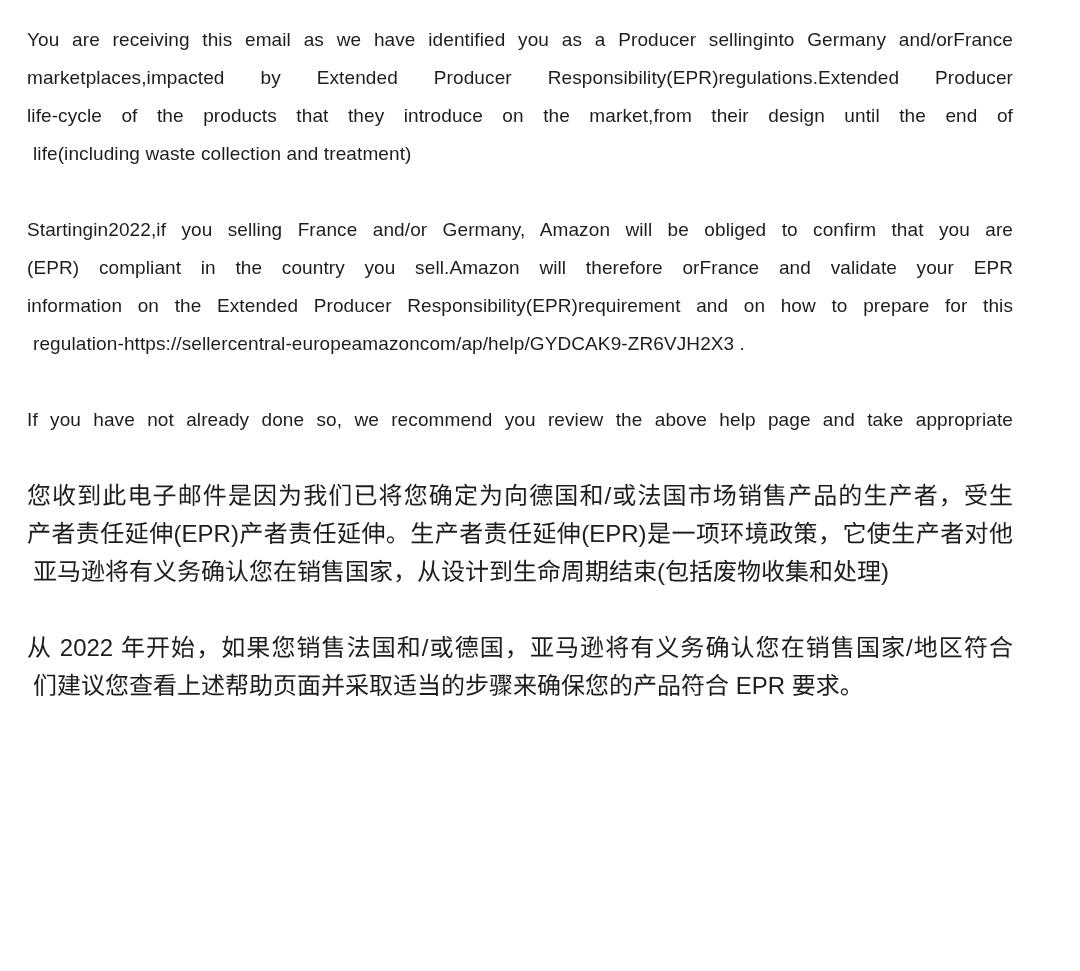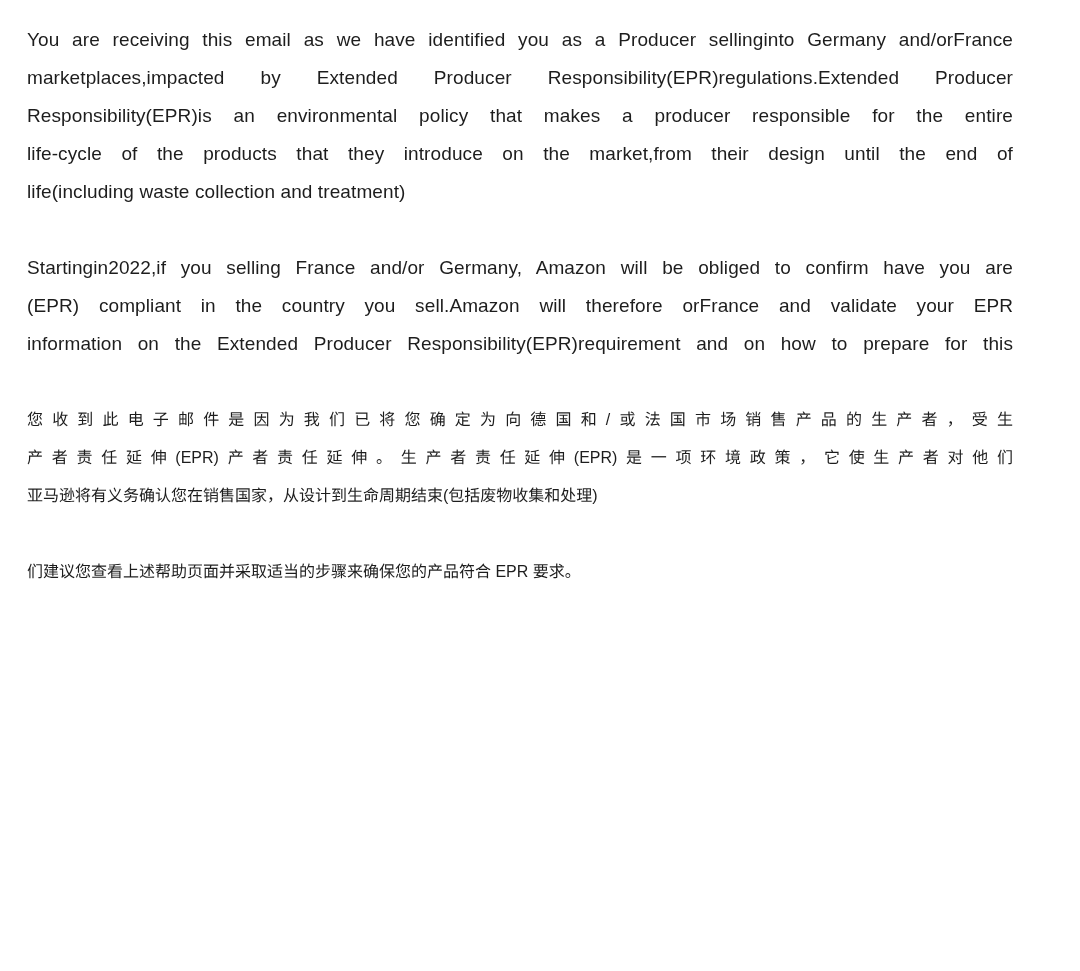--- a/index.html
+++ b/index.html
@@ -31,54 +31,57 @@
     line-height: 38px;
     text-align: justify;
     text-align-last: justify;
     white-space: normal;
     overflow: hidden;
     max-height: 38px;
   }
   .line.last {
     text-align: center;
     text-align-last: left;
+    margin-left: 6px;
   }
   .para.en .line {
     font-size: 19px;
     letter-spacing: 0.1px;
   }
   .para.zh .line {
-    font-size: 16px;
+    font-size: 24px;
   }
 </style>
 </head>
 <body>
 
 <div class="email-body">
 
   <div class="para en" lang="en">
     <div class="line">You are receiving this email as we have identified you as a Producer sellinginto Germany and/orFrance</div>
     <div class="line">marketplaces,impacted by Extended Producer Responsibility(EPR)regulations.Extended Producer</div>
-    <div class="line">Responsibility(EPR)is an environmental policy that makes a producer responsible for the entire</div>
     <div class="line">life-cycle of the products that they introduce on the market,from their design until the end of</div>
     <div class="line last">life(including waste collection and treatment)</div>
   </div>
 
   <div class="para en" lang="en">
-    <div class="line">Startingin2022,if you selling France and/or Germany, Amazon will be obliged to confirm have you are</div>
+    <div class="line">Startingin2022,if you selling France and/or Germany, Amazon will be obliged to confirm that you are</div>
     <div class="line">(EPR) compliant in the country you sell.Amazon will therefore orFrance and validate your EPR</div>
     <div class="line">information on the Extended Producer Responsibility(EPR)requirement and on how to prepare for this</div>
+    <div class="line last">regulation-https://sellercentral-europeamazoncom/ap/help/GYDCAK9-ZR6VJH2X3 .</div>
   </div>
 
   <div class="para en" lang="en">
+    <div class="line">If you have not already done so, we recommend you review the above help page and take appropriate</div>
   </div>
 
   <div class="para zh" lang="zh-CN">
     <div class="line">您收到此电子邮件是因为我们已将您确定为向德国和/或法国市场销售产品的生产者，受生</div>
     <div class="line">产者责任延伸(EPR)产者责任延伸。生产者责任延伸(EPR)是一项环境政策，它使生产者对他们</div>
     <div class="line last">亚马逊将有义务确认您在销售国家，从设计到生命周期结束(包括废物收集和处理)</div>
   </div>
 
   <div class="para zh" lang="zh-CN">
+    <div class="line">从 2022 年开始，如果您销售法国和/或德国，亚马逊将有义务确认您在销售国家/地区符合</div>
     <div class="line last">们建议您查看上述帮助页面并采取适当的步骤来确保您的产品符合 EPR 要求。</div>
   </div>
 
 </div>
 
 </body></html>

